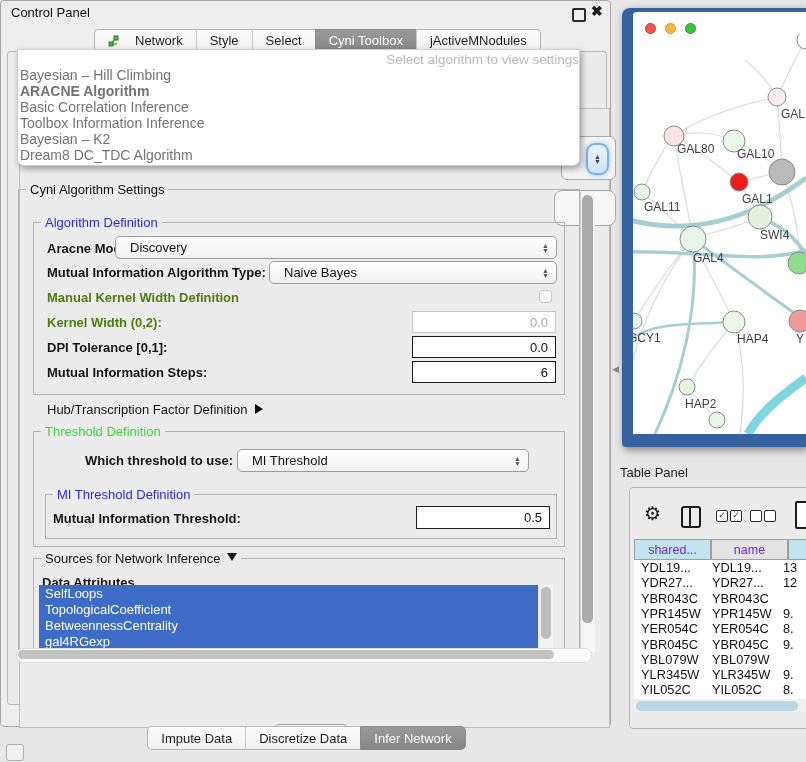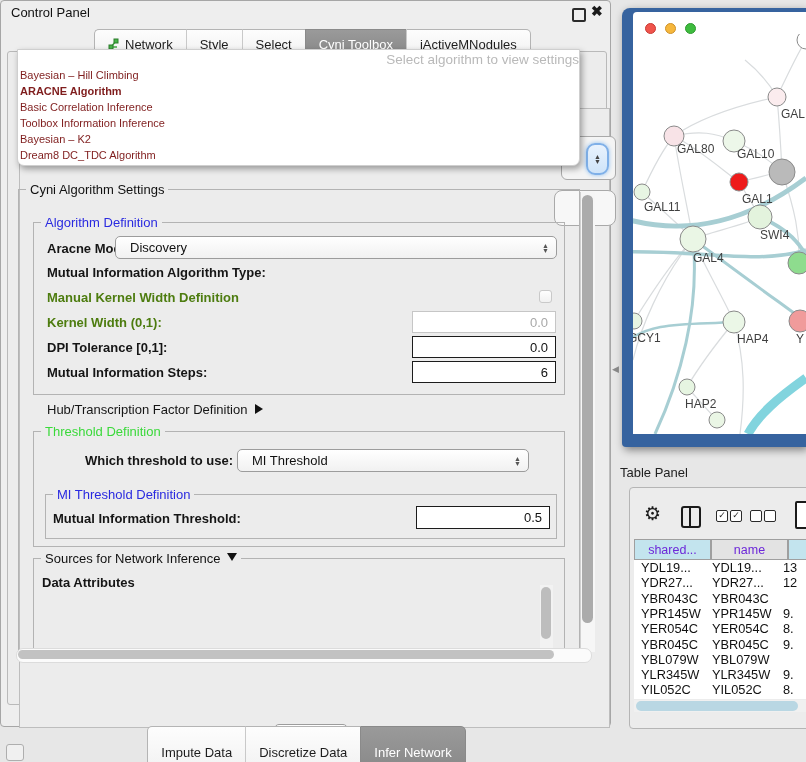--- a/index.html
+++ b/index.html
@@ -7,21 +7,21 @@
        font-family:"Liberation Sans",sans-serif;overflow:hidden;color:#111}
   .abs{position:absolute}
   
   #cp{left:0;top:8;width:611px;height:727px;background:#eeeeee;
       border:1px solid #a6a6a6;border-radius:4px;box-sizing:border-box}
   #cp-title{left:10px;top:4px;font-size:13px;color:#111}
   .float-icon{left:571px;top:7px;width:10px;height:10px;border:2px solid #2b2b2b;border-radius:2px}
   .close-icon{left:590px;top:2px;font-size:14px;font-weight:bold;color:#1a1a1a}
   
   #top-tabs{left:93px;top:28px;height:23px;display:flex}
-  .tab{display:flex;align-items:center;gap:5px;padding:14px 13px;font-size:13px;
+  .tab{display:flex;align-items:center;gap:15px;padding:0 13px;font-size:13px;
        background:linear-gradient(#fdfdfd,#f0f0f0);border-top:1px solid #b4b4b4;
        border-bottom:1px solid #b4b4b4;color:#1d1d1d;position:relative}
   .tab:first-child{border-left:1px solid #b4b4b4;border-radius:5px 0 0 5px}
   .tab:last-child{border-right:1px solid #b4b4b4;border-radius:0 5px 5px 0}
   .tab:not(:first-child){border-left:1px solid #c9c9c9}
   .tab.sel{background:linear-gradient(#9a9a9a,#868686);color:#fff;border-color:#8a8a8a}
   
   #content{left:6px;top:50px;width:600px;height:654px;background:#ececec;
            border:1px solid #b9b9b9;border-radius:3px;box-sizing:border-box}
   #inner{left:11px;top:56px;width:591px;height:620px;background:#ececec;
@@ -63,21 +63,21 @@
   #hsb{left:8px;top:596px;width:574px;height:13px;background:#fbfbfb;border:1px solid #dcdcdc;border-radius:7px}
   #hsb-thumb{left:1px;top:1px;width:536px;height:9px;background:#c2c2c2;border-radius:6px}
   
   #apply-btn{left:266px;top:672px;width:72px;height:23px;border:1px solid #9c9c9c;border-radius:5px;
              background:linear-gradient(#fefefe,#ededed);font-size:13px;display:flex;align-items:center;justify-content:center}
   #bottom-tabs{left:0;top:725px;width:611px;display:flex;justify-content:center}
   
   #dropdown{left:17px;top:49px;width:561px;height:115px;background:#fff;z-index:60;
             border:1px solid #cfcfcf;border-radius:0 0 7px 7px;box-shadow:2px 3px 6px rgba(0,0,0,.35)}
   #dd-placeholder{width:100%;text-align:right;font-size:13.5px;color:#b9b9b9;margin-top:2px}
-  .dd-item{font-size:11px;line-height:16px;padding-left:2px;color:#7f1d1d;white-space:nowrap}
+  .dd-item{font-size:14px;line-height:16px;padding-left:2px;color:#737373;white-space:nowrap}
   .dd-item.bold{font-weight:bold}
   
   #split-arrow{left:612px;top:364px;font-size:9px;color:#8a8a8a}
   
   #netwin{left:622px;top:8px;width:184px;height:439px;background:#36639f;border-radius:8px 0 0 4px;
           box-shadow:2px 3px 8px rgba(0,0,0,.45)}
   #netwhite{left:11px;top:4px;width:173px;height:422px;background:#fff;border-radius:4px 0 0 0;overflow:hidden}
   .tl{position:absolute;top:11px;width:11px;height:11px;border-radius:50%;box-sizing:border-box}
   #net-svg{position:absolute;left:0;top:22px}
   
@@ -151,25 +151,32 @@
         <span class="lbl" style="left:13px;top:18px">Aracne Mode:</span>
         <div class="combo" style="left:81px;top:13px;width:442px;height:23px">
           <span>Discovery</span>
           <span class="spin">
               <span>▲</span>
               <span>▼</span>
             </span>
         </div>
 
         <span class="lbl" style="left:13px;top:42px">Mutual Information Algorithm Type:</span>
+        <div class="combo" style="left:235px;top:38px;width:288px;height:23px">
+          <span>Naive Bayes</span>
+          <span class="spin">
+              <span>▲</span>
+              <span>▼</span>
+            </span>
+        </div>
 
         <span class="lbl dis" style="left:13px;top:67px">Manual Kernel Width Definition</span>
         <div class="cb" style="left:505px;top:67px"></div>
 
-        <span class="lbl dis" style="left:13px;top:92px">Kernel Width (0,1):</span>
+        <span class="lbl dis" style="left:13px;top:92px">Kernel Width (0,2):</span>
         <div class="tf dis" style="left:378px;top:88px;width:144px;height:22px">
           <span>0.0</span>
         </div>
 
         <span class="lbl" style="left:13px;top:117px">DPI Tolerance [0,1]:</span>
         <div class="tf dark" style="left:378px;top:113px;width:144px;height:22px">
           <span>0.0</span>
         </div>
 
         <span class="lbl" style="left:13px;top:142px">Mutual Information Steps:</span>
@@ -204,20 +211,26 @@
       </div>
 
       <div class="grp" style="left:14px;top:368px;width:532px;height:95px;border-bottom:none">
         <span class="legend">
           <span>Sources for Network Inference</span><span class="tri-down"></span>
         </span>
         <span class="lbl" style="left:8px;top:16px">Data Attributes</span>
       </div>
     </div>
 
+    <div id="attr-list" class="abs">
+        <div class="attr-item" style="background: rgb(61, 107, 198);">SelfLoops</div>
+        <div class="attr-item" style="background: rgb(61, 107, 198);">TopologicalCoefficient</div>
+        <div class="attr-item" style="background: rgb(61, 107, 198);">BetweennessCentrality</div>
+        <div class="attr-item" style="background: rgb(61, 107, 198);">gal4RGexp</div>
+      </div>
     <div id="attr-sb" class="abs">
         <div id="attr-thumb" class="abs"></div>
       </div>
 
     <div id="vsb" class="abs">
         <div id="vsb-thumb" class="abs"></div>
       </div>
     <div id="hsb" class="abs">
         <div id="hsb-thumb" class="abs"></div>
       </div>

